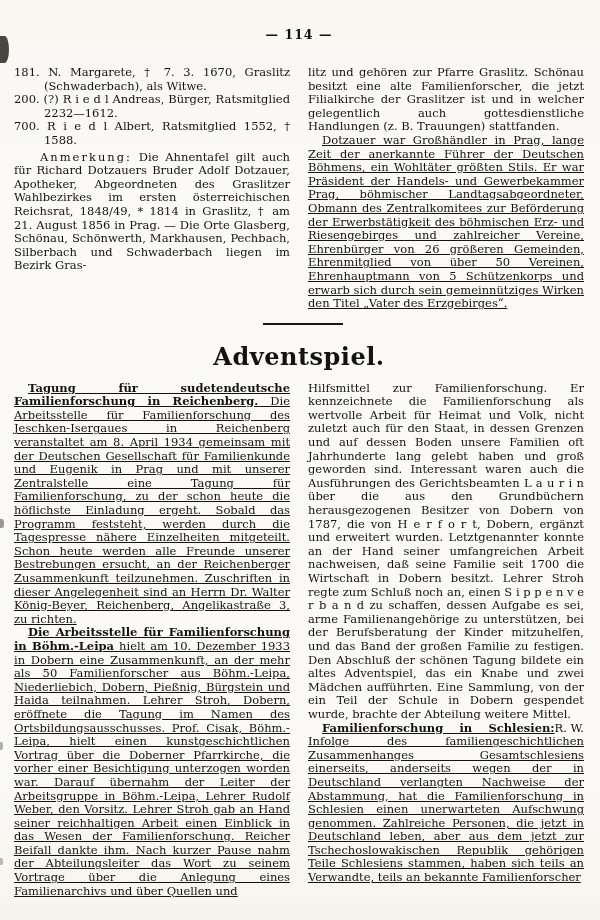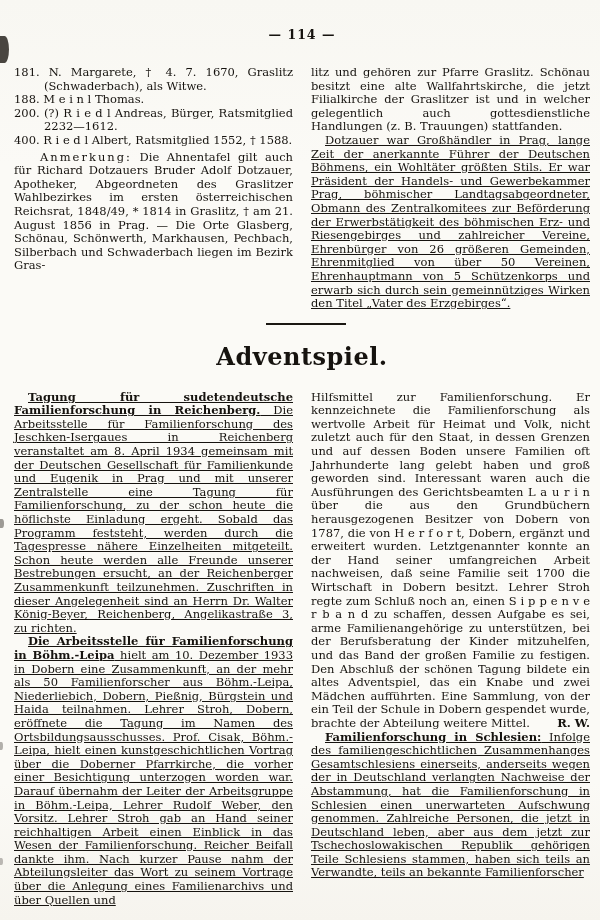--- a/index.html
+++ b/index.html
@@ -8,34 +8,34 @@
     background:#f6f4ef;
     font-family:"DejaVu Serif","Liberation Serif",serif;
     color:#16130f;
     overflow:hidden;
   }
   .page{
     position:relative;
     width:600px;height:920px;
     background:linear-gradient(180deg,#f8f7f2 0%,#fbfaf6 18%,#fbfaf6 85%,#f6f4ee 100%);
     box-sizing:border-box;
-    padding:0 10px 0 14px;
+    padding:0 16px 0 14px;
     overflow:hidden;
   }
   .page-number{
     text-align:center;
     font-size:12.5px;
     font-weight:bold;
     letter-spacing:1px;
     padding-top:27px;
   }
   .cols{display:flex;gap:18px;}
   .col{flex:1;min-width:0;}
   .section1{margin-top:24px;}
-  .section2{margin-top:20px;}
+  .section2{margin-top:11px;}
   p{margin:0;font-size:11.5px;line-height:13.6px;text-align:justify;}
   .list-item{
     font-size:11.5px;line-height:13.6px;
     padding-left:30px;text-indent:-30px;
     text-align:justify;
   }
   .note{margin-top:3px;text-indent:26px;}
   .note .lead{letter-spacing:2px;}
   .indent{text-indent:14px;text-decoration:underline;}
   .noindent{text-indent:0;}
@@ -45,50 +45,49 @@
     transform:translateX(4px);
   }
   h1{
     margin:17px 0 10px 0;
     text-align:center;
     font-size:24px;
     font-weight:bold;
     letter-spacing:0.5px;
   }
   b{font-weight:bold;}
-  .sig{float:right;font-weight:bold;}
+  .sig{float:right;font-weight:normal;}
   .artifact{position:absolute;background:#2a2620;}
   .artifact.a1{left:0;top:36px;width:9px;height:27px;border-radius:0 60% 60% 0;opacity:.85;}
   .artifact.a2{left:0;top:519px;width:4px;height:9px;border-radius:0 50% 50% 0;opacity:.45;}
   .artifact.a3{left:0;top:742px;width:3px;height:8px;border-radius:0 50% 50% 0;opacity:.35;}
   .artifact.a4{left:0;top:858px;width:3px;height:7px;border-radius:0 50% 50% 0;opacity:.3;}
 </style>
 </head>
 <body>
 
 <div class="page">
   <span class="artifact a1"></span>
   <span class="artifact a2"></span>
   <span class="artifact a3"></span>
   <span class="artifact a4"></span>
 
   <div class="page-number">— 114 —</div>
 
   <div class="cols section1">
     <div class="col">
       <div>
-        <div class="list-item">181. N. Margarete, † 4. 7. 1670, Graslitz (Schwaderbach), als Witwe.</div>
-        <div class="list-item">188. M e i n l  Thomas.</div>
+        <div class="list-item">181. N. Margarete, † 7. 3. 1670, Graslitz (Schwaderbach), als Witwe.</div>
         <div class="list-item">200. (?) R i e d l  Andreas, Bürger, Ratsmitglied 2232—1612.</div>
-        <div class="list-item">400. R i e d l  Albert, Ratsmitglied 1552, † 1588.</div>
+        <div class="list-item">700. R i e d l  Albert, Ratsmitglied 1552, † 1588.</div>
       </div>
       <p class="note"><span class="lead">Anmerkung:</span><span> Die Ahnentafel gilt auch für Richard Dotzauers Bruder Adolf Dotzauer, Apotheker, Abgeordneten des Graslitzer Wahlbezirkes im ersten österreichischen Reichsrat, 1848/49, * 1814 in Graslitz, † am 21. August 1856 in Prag. — Die Orte Glasberg, Schönau, Schönwerth, Markhausen, Pechbach, Silberbach und Schwaderbach liegen im Bezirk Gras-</span></p>
     </div>
     <div class="col">
-      <p class="noindent">litz und gehören zur Pfarre Graslitz. Schönau besitzt eine alte Wallfahrtskirche, die jetzt Filialkirche der Graslitzer ist und in welcher gelegentlich auch gottesdienstliche Handlungen (z. B. Trauungen) stattfanden.</p>
+      <p class="noindent">litz und gehören zur Pfarre Graslitz. Schönau besitzt eine alte Familienforscher, die jetzt Filialkirche der Graslitzer ist und in welcher gelegentlich auch gottesdienstliche Handlungen (z. B. Trauungen) stattfanden.</p>
       <p class="indent">Dotzauer war Großhändler in Prag, lange Zeit der anerkannte Führer der Deutschen Böhmens, ein Wohltäter größten Stils. Er war Präsident der Handels- und Gewerbekammer Prag, böhmischer Landtagsabgeordneter, Obmann des Zentralkomitees zur Beförderung der Erwerbstätigkeit des böhmischen Erz- und Riesengebirges und zahlreicher Vereine, Ehrenbürger von 26 größeren Gemeinden, Ehrenmitglied von über 50 Vereinen, Ehrenhauptmann von 5 Schützenkorps und erwarb sich durch sein gemeinnütziges Wirken den Titel „Vater des Erzgebirges“.</p>
     </div>
   </div>
 
   <div class="end-rule"></div>
 
   <h1>Adventspiel.</h1>
 
   <div class="cols section2">
     <div class="col">

